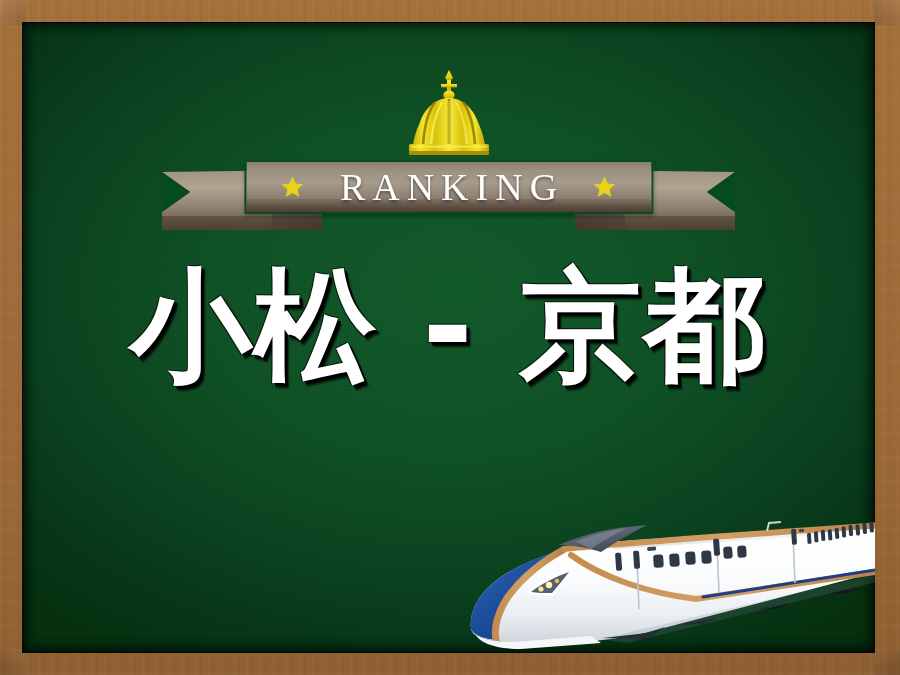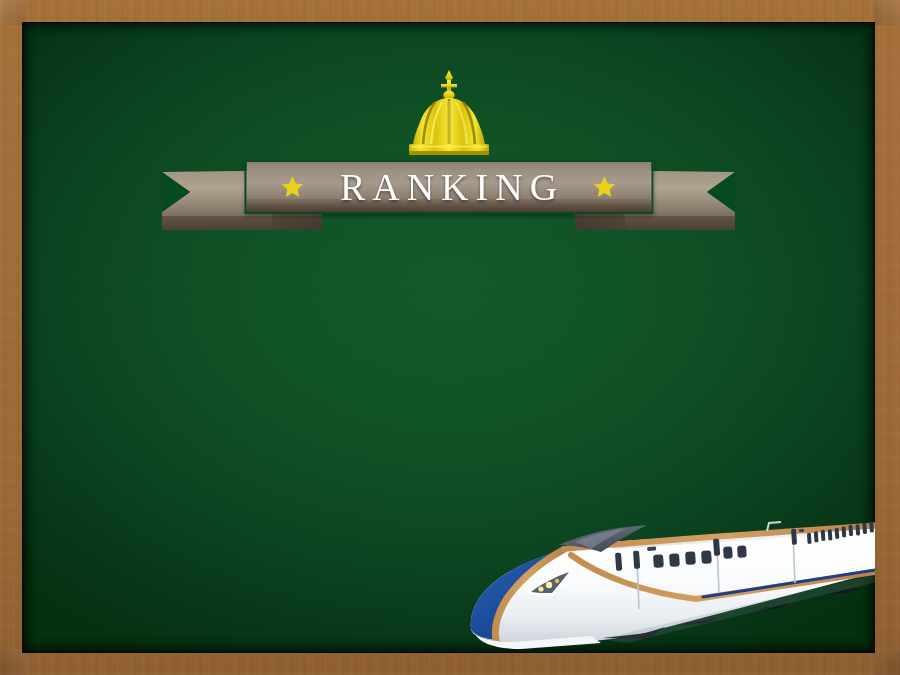--- a/index.html
+++ b/index.html
@@ -334,20 +334,21 @@
         </span>
         <span class="ribbon-label">RANKING</span>
         <span class="star">
           <svg viewBox="0 0 24 24" width="24" height="24" aria-hidden="true">
             <path d="M12 1.3 L15.2 8.4 L22.8 9.2 L17.1 14.3 L18.7 21.9 L12 18 L5.3 21.9 L6.9 14.3 L1.2 9.2 L8.8 8.4 Z" fill="#e8d31a"></path>
           </svg>
         </span>
       </div>
     </div>
 
+    <div class="headline">小松 - 京都</div>
 
 
     <div class="train">
       <svg viewBox="0 0 430 160" width="430" height="160" aria-hidden="true">
         <defs>
           <linearGradient id="bodyG" x1="0" y1="0" x2="0" y2="1">
             <stop offset="0%" stop-color="#ffffff"></stop>
             <stop offset="46%" stop-color="#fbfcfd"></stop>
             <stop offset="78%" stop-color="#e9edf1"></stop>
             <stop offset="100%" stop-color="#cdd4db"></stop>

